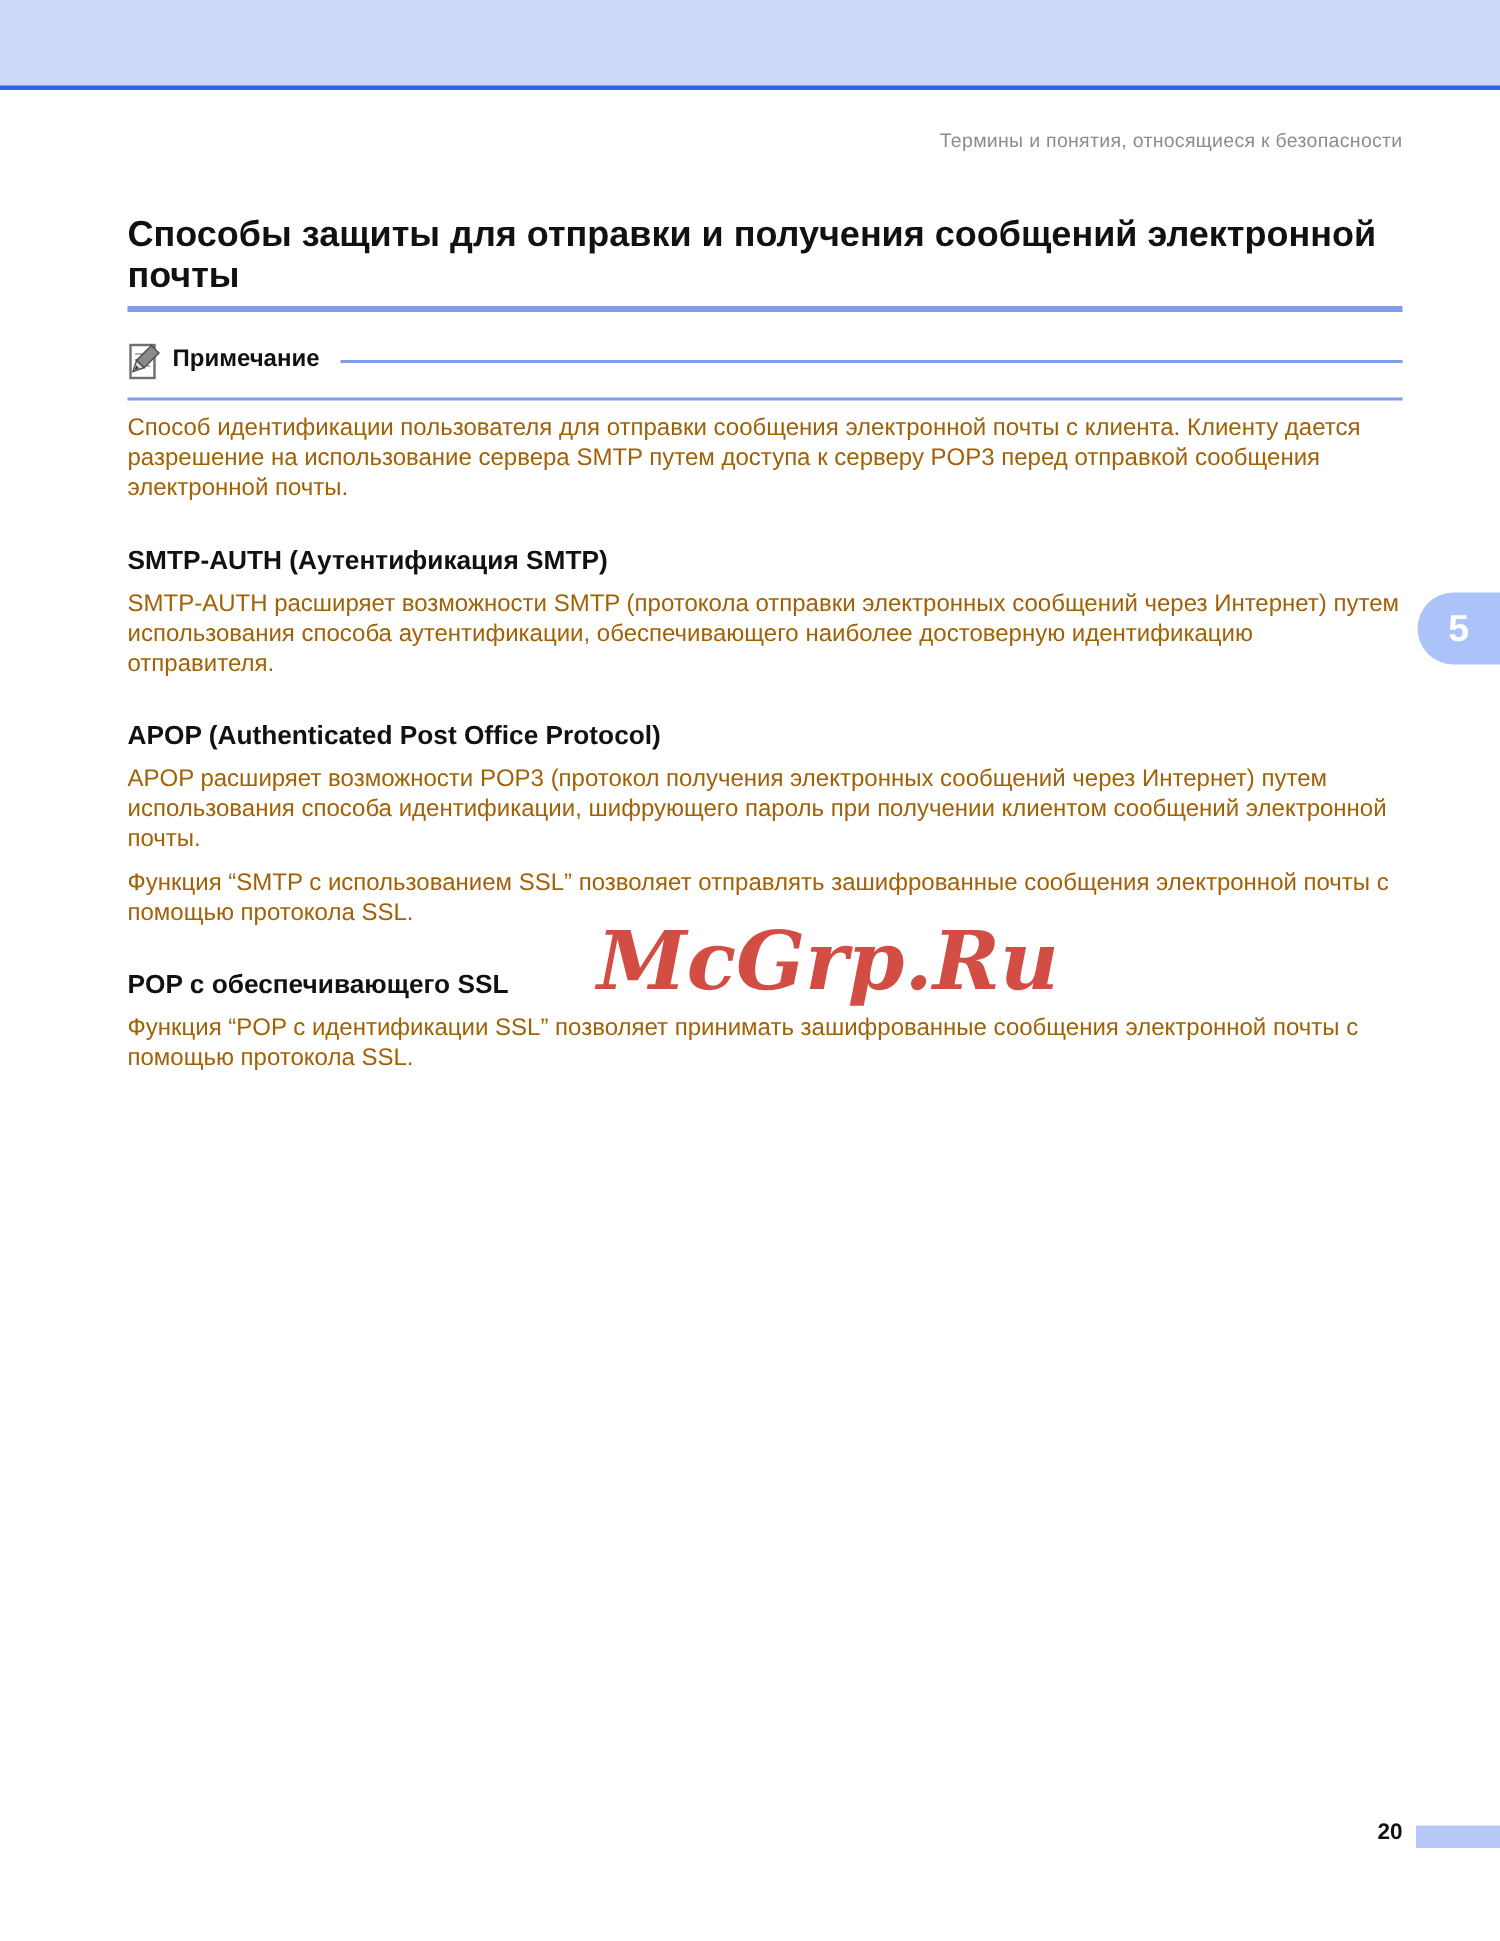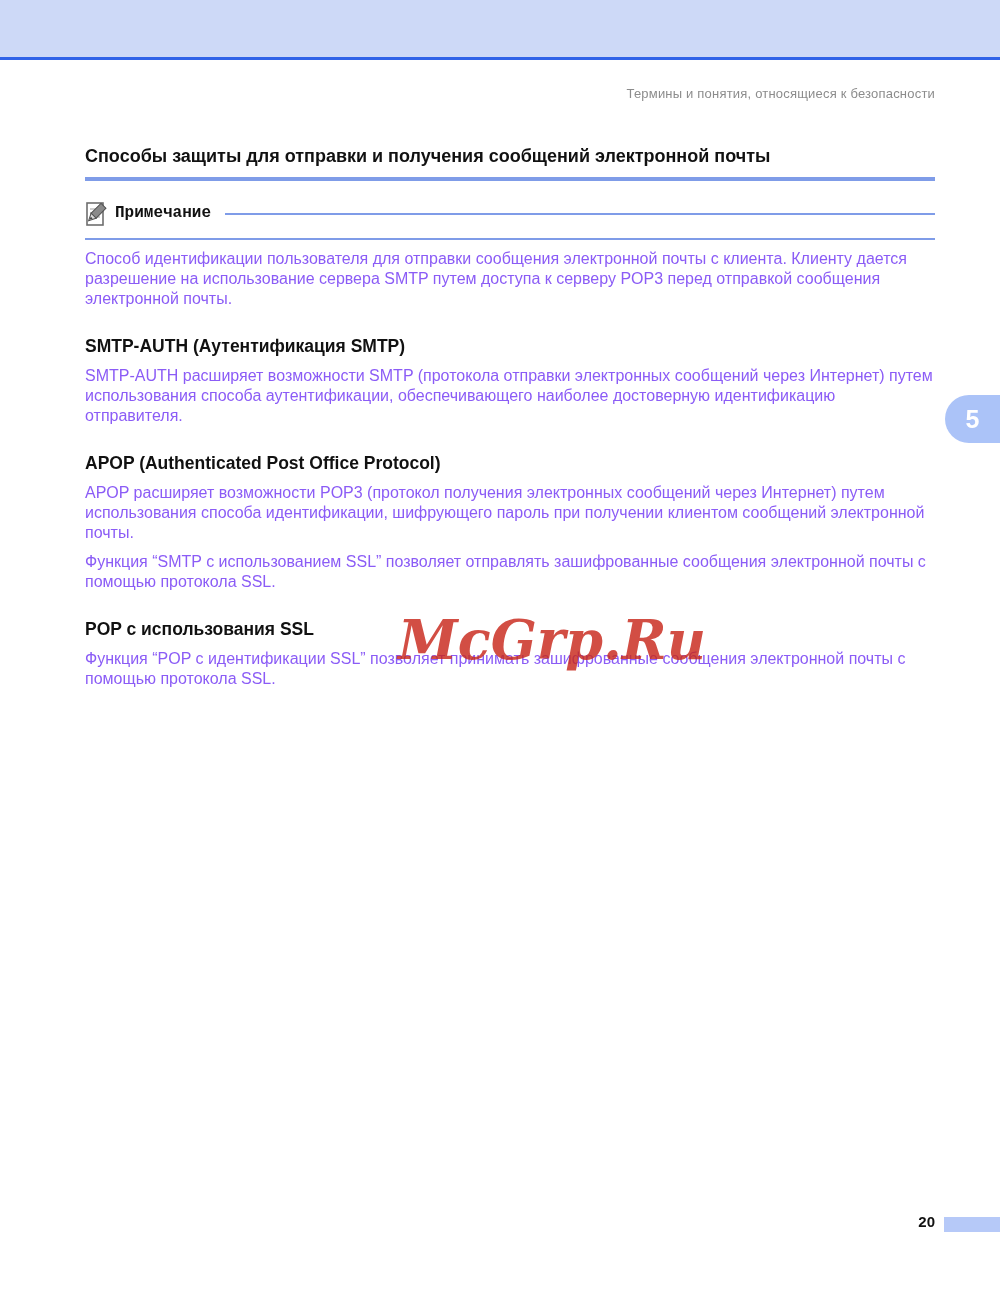--- a/index.html
+++ b/index.html
@@ -29,21 +29,21 @@
   }
   .running-header {
     margin-top: 23px;
     font-size: 13px;
     color: #8c8c8c;
     letter-spacing: 0.2px;
     text-align: right;
   }
   .title {
     margin-top: 42px;
-    font-size: 18px;
+    font-size: 24px;
     font-weight: bold;
     color: #111;
     line-height: 27px;
     padding-bottom: 7px;
     border-bottom: 4px solid #7f9ce8;
   }
   .note { margin-top: 18px; }
   .note-head {
     display: flex;
     align-items: center;
@@ -53,21 +53,20 @@
     height: 28px;
     display: inline-block;
     flex: 0 0 auto;
   }
   .note-label {
     font-size: 16px;
     font-weight: bold;
     margin-left: 4px;
     color: #111;
     white-space: nowrap;
-    font-family: Liberation Mono, monospace;
   }
   .note-rule {
     flex: 1 1 auto;
     height: 0;
     border-top: 2px solid #7f9ce8;
     margin-left: 14px;
     margin-top: 2px;
   }
   .note-body {
     margin: 9px 0 0 22px;
@@ -85,21 +84,21 @@
   .sec h2 {
     margin-top: 27px;
     font-size: 17.5px;
     font-weight: bold;
     color: #111;
   }
   .sec p {
     margin-top: 9px;
     font-size: 16px;
     line-height: 20px;
-    color: #8b5cf6;
+    color: #a16207;
   }
   .chapter-tab {
     position: absolute;
     top: 395px;
     right: 0;
     width: 55px;
     height: 48px;
     background: #abc3f8;
     border-radius: 24px 0 0 24px;
     display: flex;
@@ -188,21 +187,21 @@
     <section class="sec">
       <h2>APOP (Authenticated Post Office Protocol)</h2>
       <p>APOP расширяет возможности POP3 (протокол получения электронных сообщений через Интернет) путем использования способа идентификации, шифрующего пароль при получении клиентом сообщений электронной почты.</p>
     </section>
 
     <section class="sec">
       <p>Функция “SMTP с использованием SSL” позволяет отправлять зашифрованные сообщения электронной почты с помощью протокола SSL.</p>
     </section>
 
     <section class="sec">
-      <h2>POP с использования SSL</h2>
+      <h2>POP с обеспечивающего SSL</h2>
       <p>Функция “POP с идентификации SSL” позволяет принимать зашифрованные сообщения электронной почты с помощью протокола SSL.</p>
     </section>
 
   </div>
 
   <div class="chapter-tab">
     <span>5</span>
   </div>
 
   <div class="watermark">McGrp.Ru</div>

